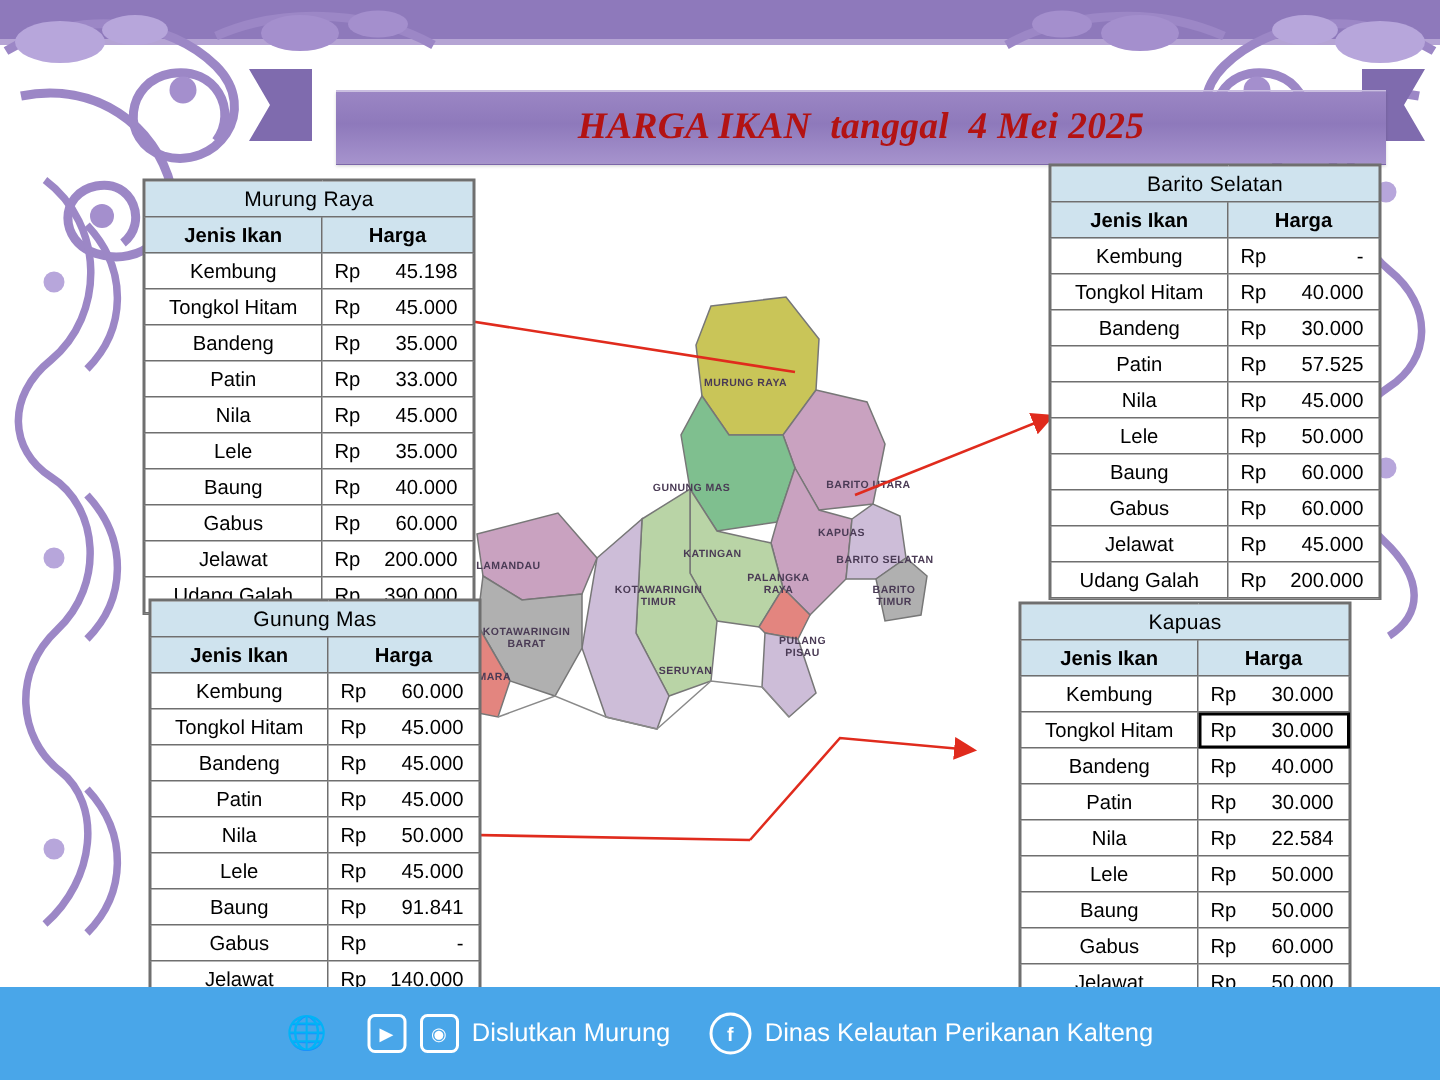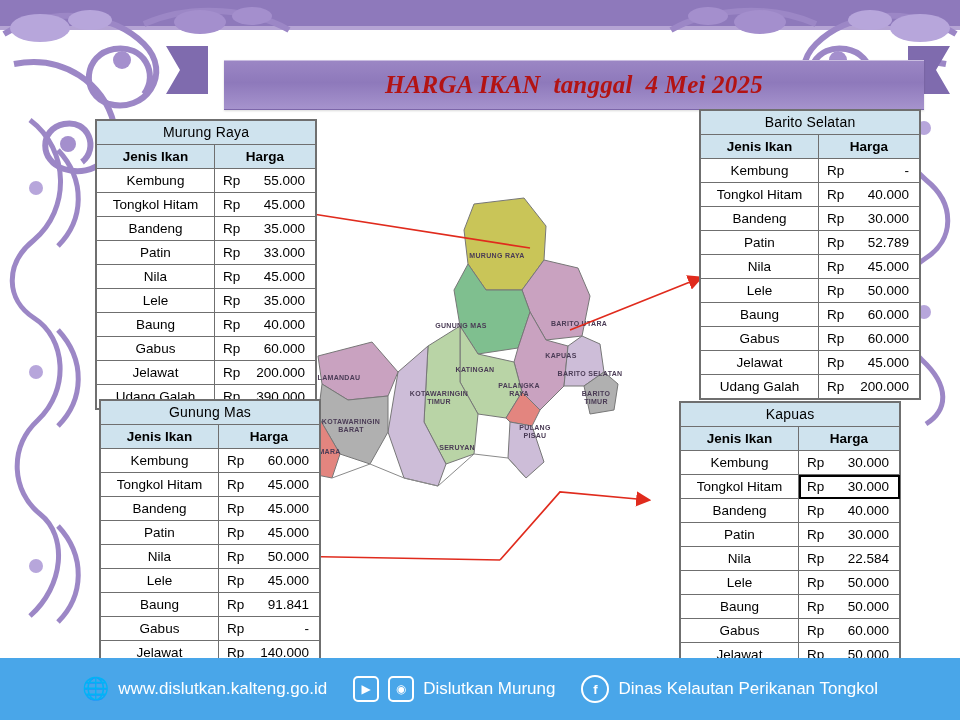--- a/index.html
+++ b/index.html
@@ -260,21 +260,21 @@
   <tbody>
     <tr>
         <td class="tbl-title" colspan="2">Murung Raya</td>
       </tr>
     <tr class="tbl-head">
       <td>Jenis Ikan</td>
       <td>Harga</td>
     </tr>
     <tr>
         <td class="cell-name">Kembung</td>
-        <td class="cell-price"><span class="rp">Rp</span><span class="val">55.000</span></td>
+        <td class="cell-price"><span class="rp">Rp</span><span class="val">45.198</span></td>
       </tr>
     <tr>
         <td class="cell-name">Tongkol Hitam</td>
         <td class="cell-price"><span class="rp">Rp</span><span class="val">45.000</span></td>
       </tr>
     <tr>
         <td class="cell-name">Bandeng</td>
         <td class="cell-price"><span class="rp">Rp</span><span class="val">35.000</span></td>
       </tr>
     <tr>
@@ -324,21 +324,21 @@
     <tr>
         <td class="cell-name">Tongkol Hitam</td>
         <td class="cell-price"><span class="rp">Rp</span><span class="val">40.000</span></td>
       </tr>
     <tr>
         <td class="cell-name">Bandeng</td>
         <td class="cell-price"><span class="rp">Rp</span><span class="val">30.000</span></td>
       </tr>
     <tr>
         <td class="cell-name">Patin</td>
-        <td class="cell-price"><span class="rp">Rp</span><span class="val">52.789</span></td>
+        <td class="cell-price"><span class="rp">Rp</span><span class="val">57.525</span></td>
       </tr>
     <tr>
         <td class="cell-name">Nila</td>
         <td class="cell-price"><span class="rp">Rp</span><span class="val">45.000</span></td>
       </tr>
     <tr>
         <td class="cell-name">Lele</td>
         <td class="cell-price"><span class="rp">Rp</span><span class="val">50.000</span></td>
       </tr>
     <tr>
@@ -460,24 +460,23 @@
     <tr>
         <td class="cell-name">Udang Galah</td>
         <td class="cell-price"><span class="rp">Rp</span><span class="val">-</span></td>
       </tr>
   </tbody>
 </table>
 
 <div class="footer">
   <div class="item">
     <span class="globe">🌐</span>
-    <span>www.dislutkan.kalteng.go.id</span>
   </div>
   <div class="item">
     <span class="icon-sq">▶</span>
     <span class="icon-sq">◉</span>
     <span>Dislutkan Murung</span>
   </div>
   <div class="item">
     <span class="icon-circ">f</span>
-    <span>Dinas Kelautan Perikanan Tongkol</span>
+    <span>Dinas Kelautan Perikanan Kalteng</span>
   </div>
 </div>
 
 </body></html>

